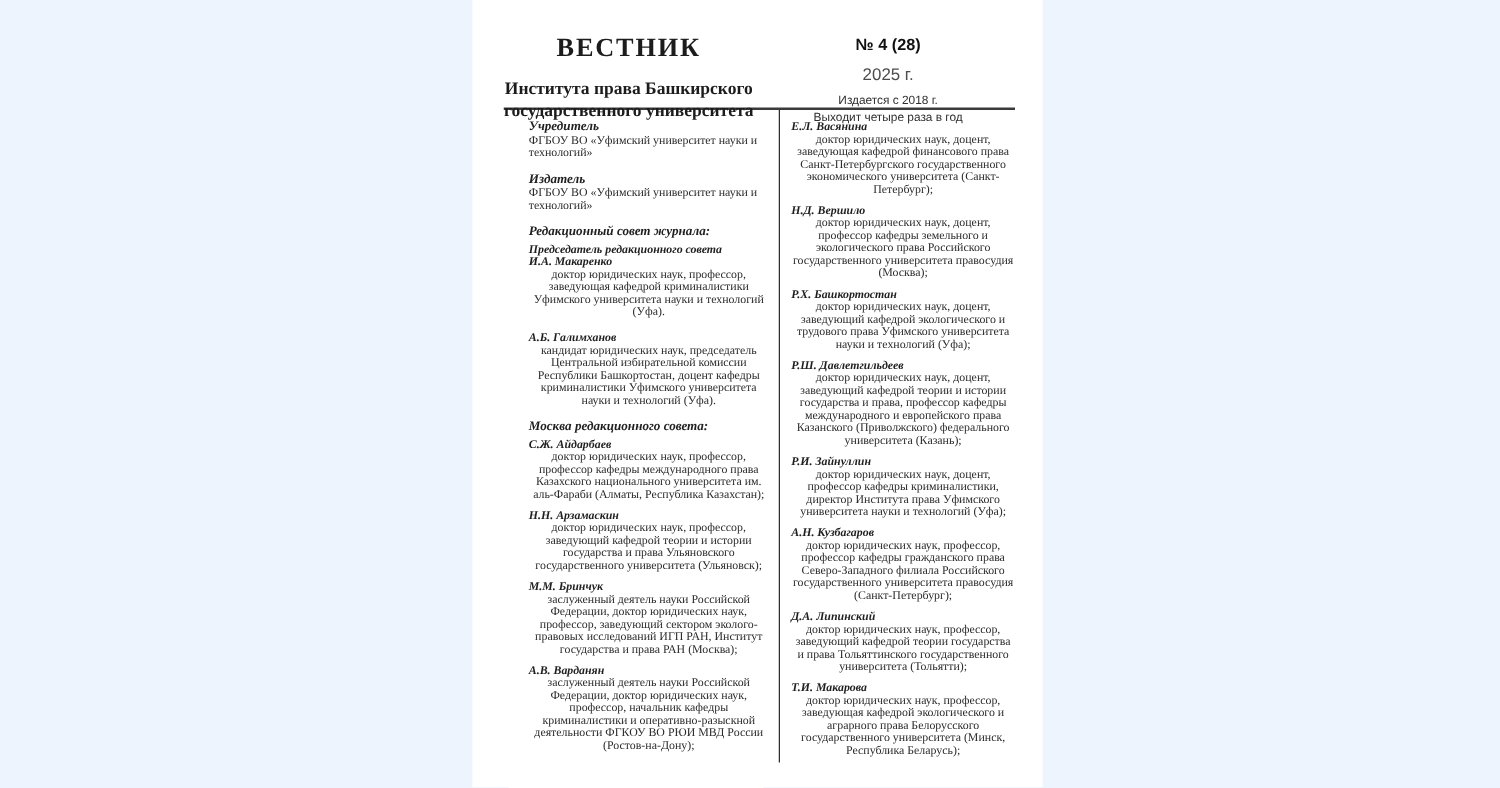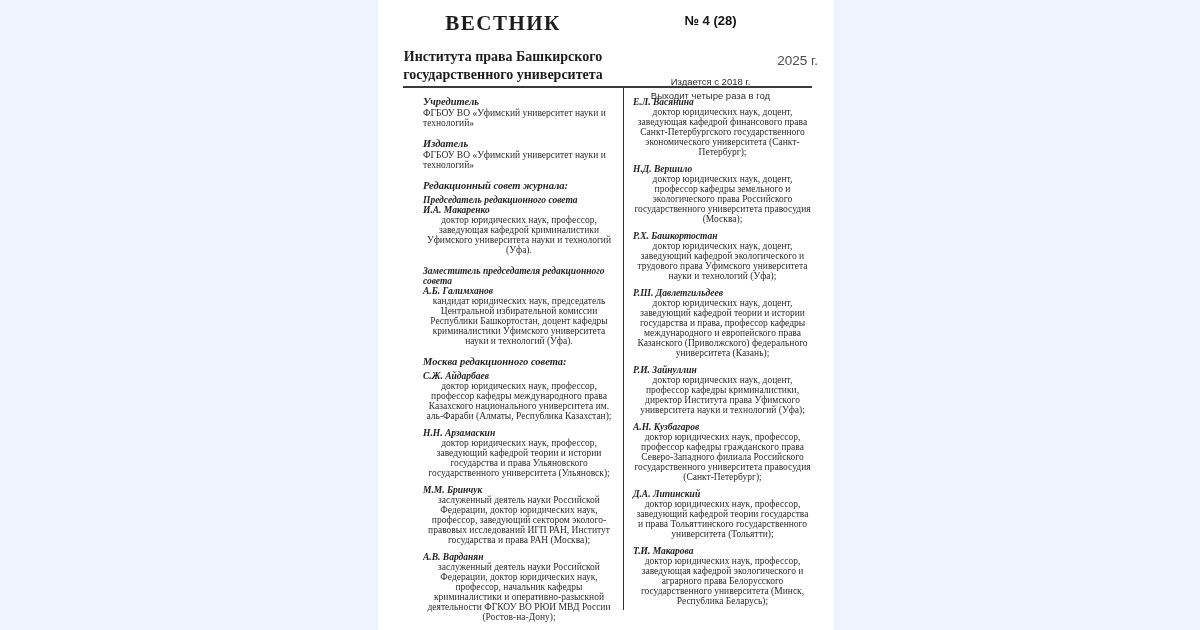--- a/index.html
+++ b/index.html
@@ -23,21 +23,21 @@
     top: 0;
     width: 456px;
     height: 630px;
     background: #ffffff;
     color: #262626;
   }
   
   .masthead {
     display: flex;
     height: 86px;
-    padding-top: 6px;
+    padding-top: 21px;
     box-sizing: border-box;
   }
   .masthead-left {
     width: 200px;
     margin-left: 25px;
     text-align: center;
   }
   .journal-title {
     font-family: "Liberation Serif", serif;
     font-weight: bold;
@@ -62,22 +62,21 @@
   }
   .issue-number {
     font-weight: bold;
     font-size: 13px;
     color: #111111;
     margin-top: 7px;
   }
   .issue-year {
     font-size: 13.5px;
     color: #4d4d4d;
-    margin-top: 25px;
-    text-align: right;
+    margin-top: 9px;
   }
   .issue-meta {
     font-size: 9.5px;
     line-height: 1.45;
     color: #2e2e2e;
     margin-top: 7px;
   }
   .header-rule {
     height: 0;
     border: none;
@@ -178,21 +177,20 @@
 
         <div class="section-heading board-heading">Редакционный совет журнала:</div>
 
         <div class="block">
           <div class="role-line">Председатель редакционного совета</div>
           <div class="member-name">И.А. Макаренко</div>
           <div class="member-bio">доктор юридических наук, профессор, заведующая кафедрой криминалистики Уфимского университета науки и технологий (Уфа).</div>
         </div>
 
         <div class="block">
-          <div class="role-line">Заместитель председателя редакционного совета</div>
           <div class="member-name">А.Б. Галимханов</div>
           <div class="member-bio">кандидат юридических наук, председатель Центральной избирательной комиссии Республики Башкортостан, доцент кафедры криминалистики Уфимского университета науки и технологий (Уфа).</div>
         </div>
 
         <div class="section-heading board-heading">Москва редакционного совета:</div>
 
         <div>
   <div class="member">
     <div class="member-name">С.Ж. Айдарбаев</div>
     <div class="member-bio">доктор юридических наук, профессор, профессор кафедры международного права Казахского национального университета им. аль-Фараби (Алматы, Республика Казахстан);</div>

